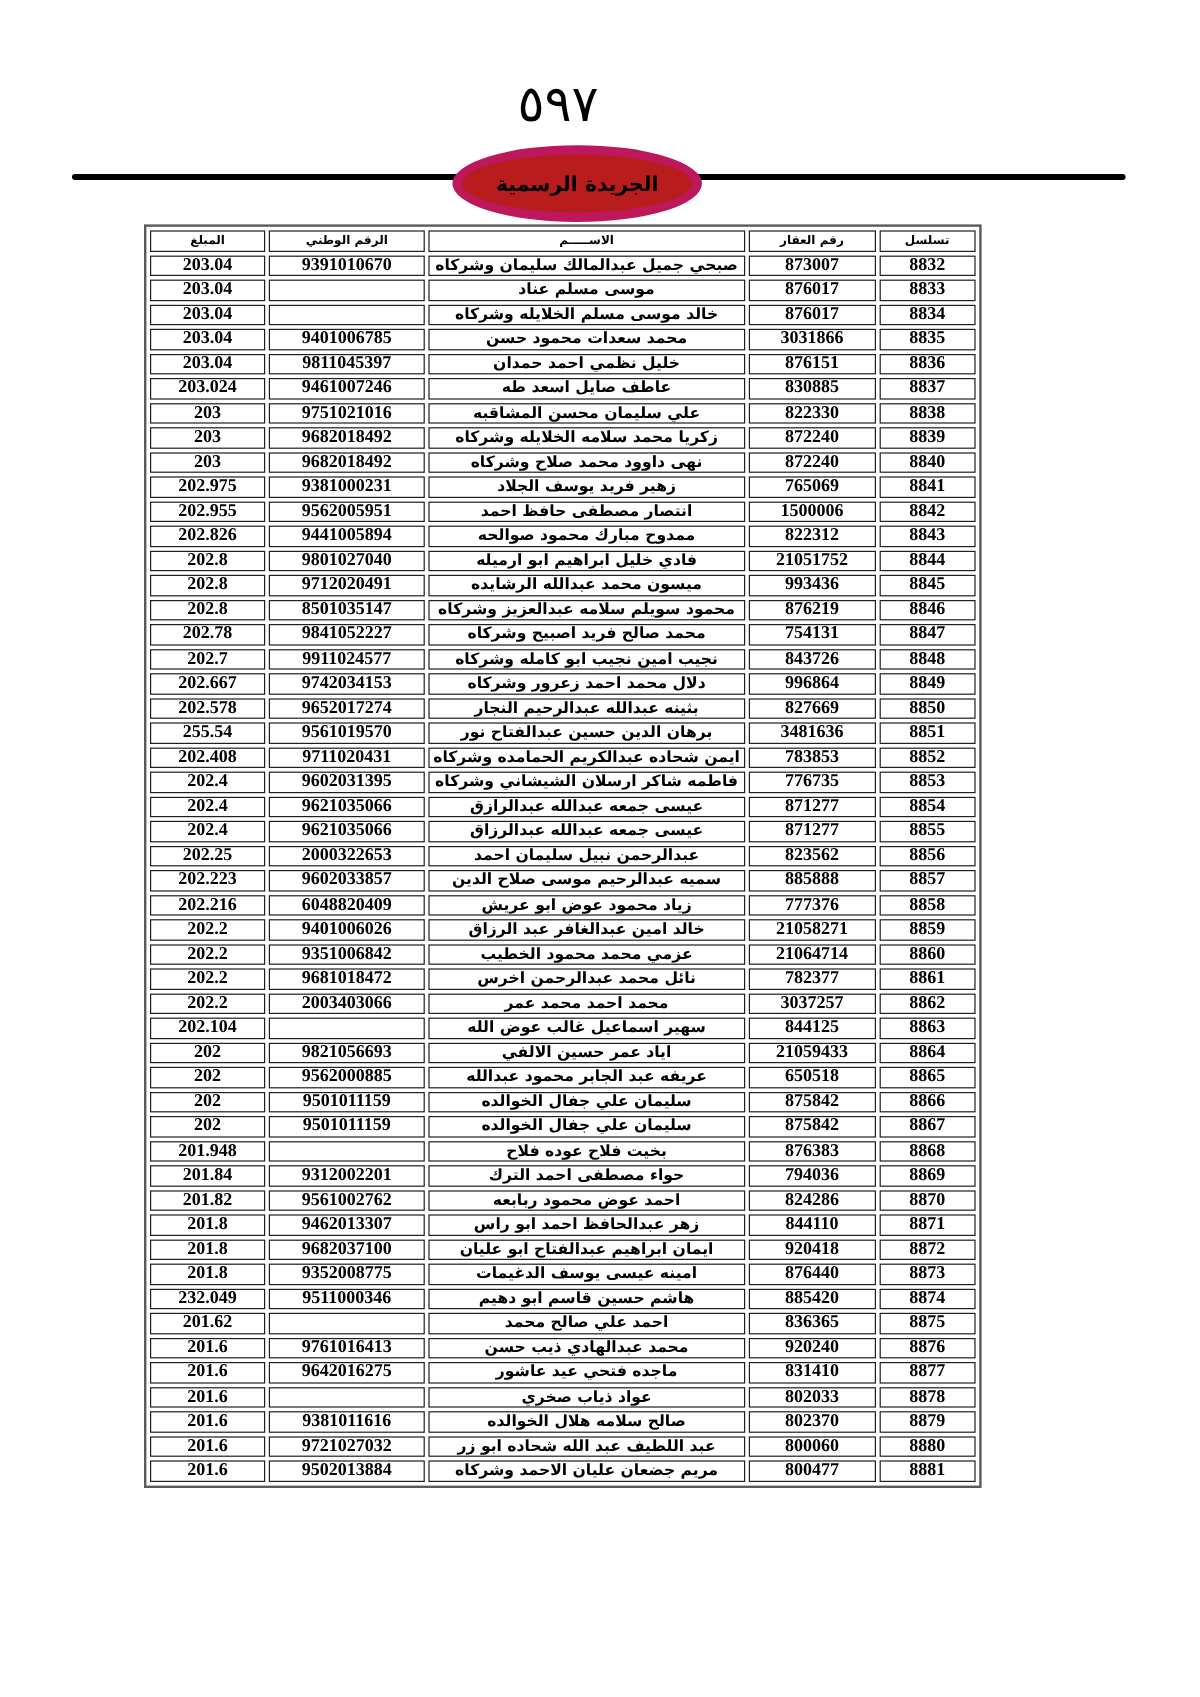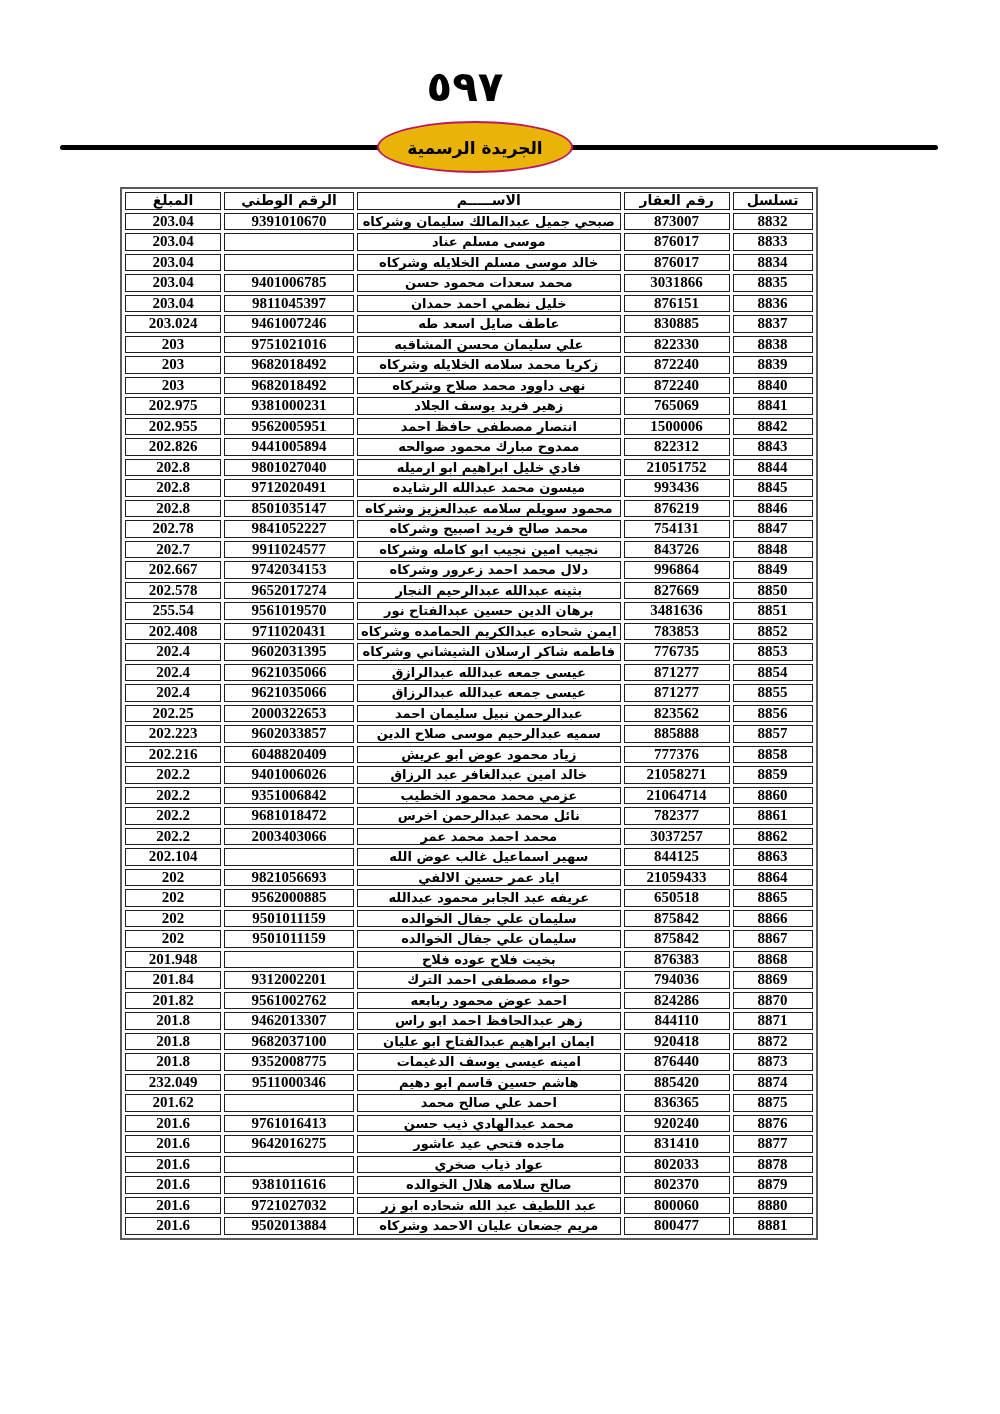--- a/index.html
+++ b/index.html
@@ -8,36 +8,36 @@
     background: #ffffff;
     position: relative;
     font-family: "Liberation Serif", "DejaVu Sans", serif;
     color: #000;
   }
   
   .page-number {
     position: absolute;
     top: 62px; left: 395px; width: 140px;
     text-align: center;
-    font-size: 42px; font-weight: bold;
+    font-size: 42px; font-weight: normal;
     letter-spacing: 2px;
   }
   
   .banner-rule {
     position: absolute;
     top: 145px; left: 60px; width: 878px; height: 5px;
     background: #000; border-radius: 3px;
   }
   
   .banner-ellipse {
     position: absolute;
     top: 121px; left: 377px; width: 192px; height: 48px;
-    border: 2px solid #be185d;
+    border: 8px solid #be185d;
     border-radius: 50%;
-    background: #eab308;
+    background: #b91c1c;
     display: flex; align-items: center; justify-content: center;
     direction: rtl;
   }
   .banner-text {
     font-weight: bold; font-size: 17px;
     font-family: "DejaVu Sans", sans-serif;
     transform: translateY(1px);
   }
   
   .gazette-table {
@@ -61,21 +61,21 @@
     overflow: hidden;
     white-space: nowrap;
   }
   .col-serial   { width: 80px;  }
   .col-property { width: 106px; }
   .col-name     { width: 258px; }
   .col-national { width: 130px; }
   .col-amount   { width: 96px;  }
   .num-cell  { font-size: 15px; font-family: "Liberation Serif", "DejaVu Sans", serif; }
   .name-cell { font-size: 13px; font-family: "DejaVu Sans", sans-serif; }
-  .gazette-table th { font-size: 14px; font-family: "DejaVu Sans", sans-serif; }
+  .gazette-table th { font-size: 10px; font-family: "DejaVu Sans", sans-serif; }
 </style>
 </head>
 <body>
 
 <div class="page-number">٥٩٧</div>
 
 <div class="banner-rule"></div>
 
 <div class="banner-ellipse">
   <span class="banner-text">الجريدة الرسمية</span>

